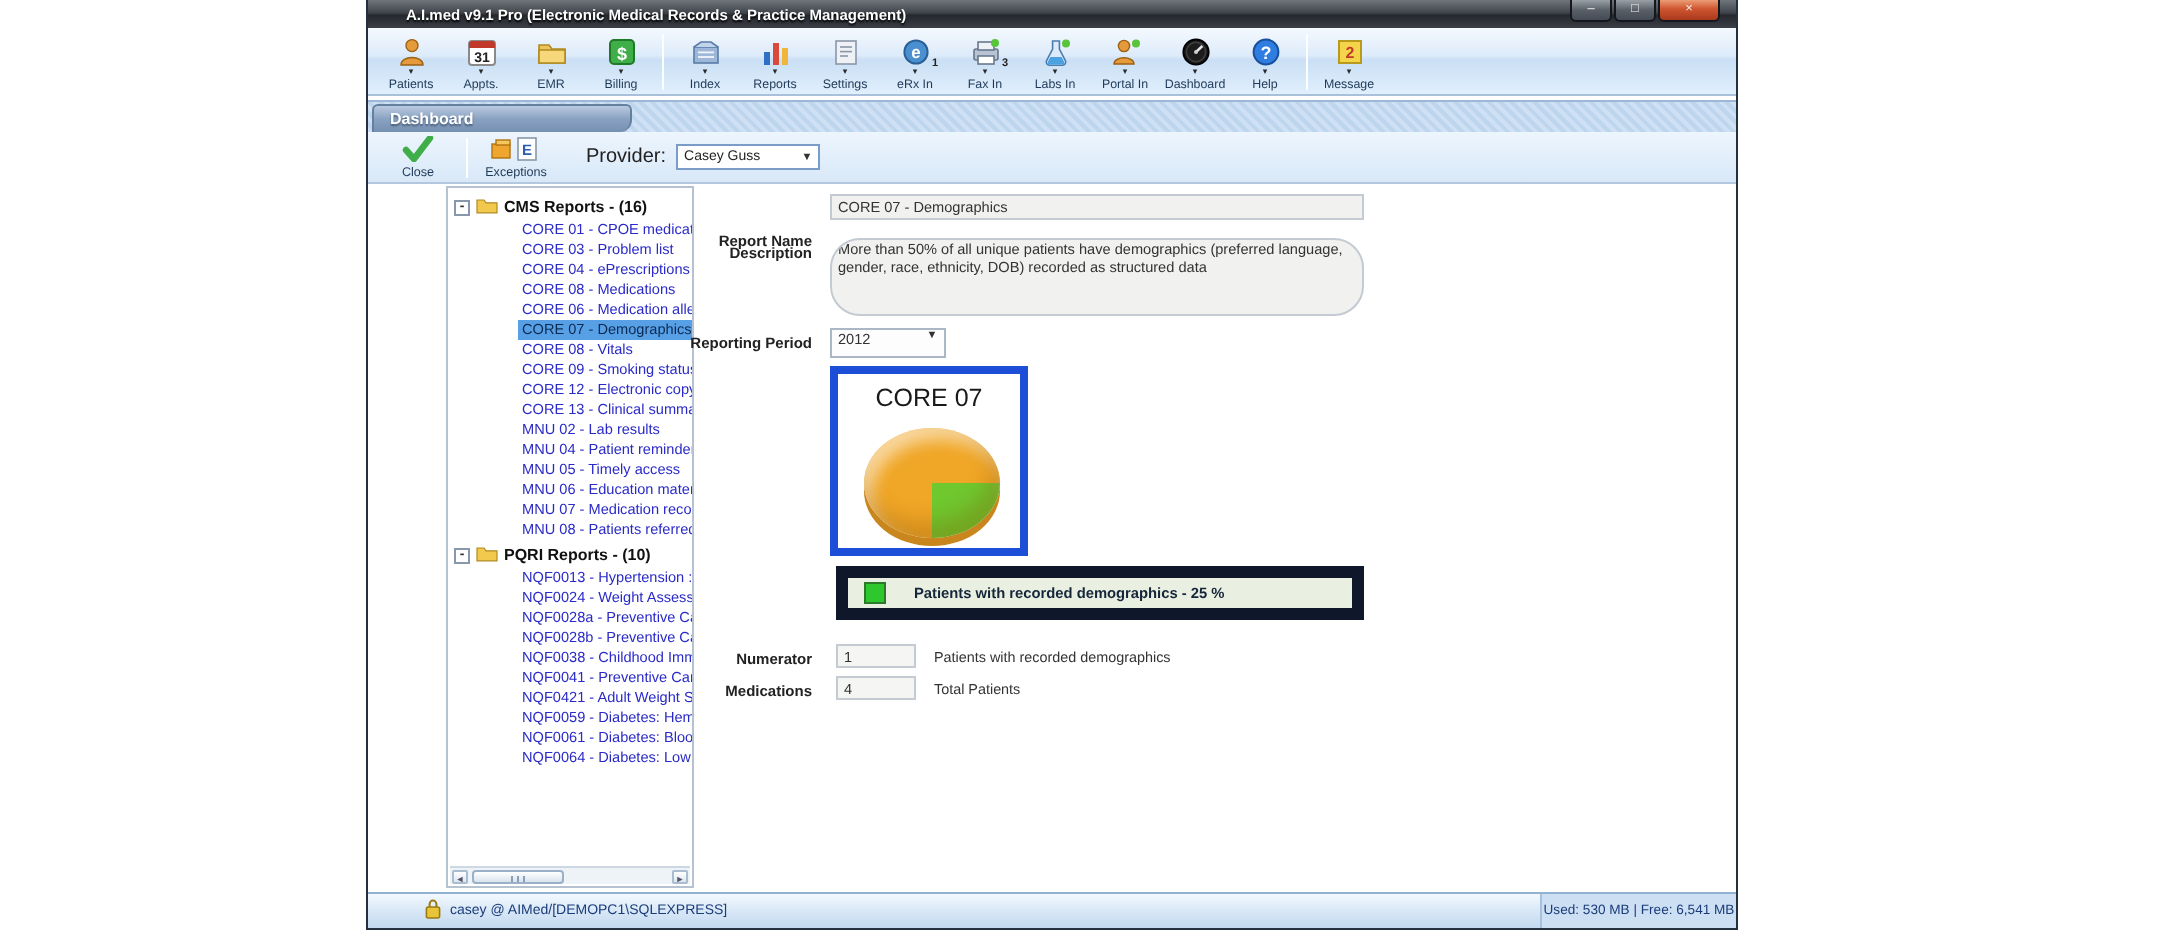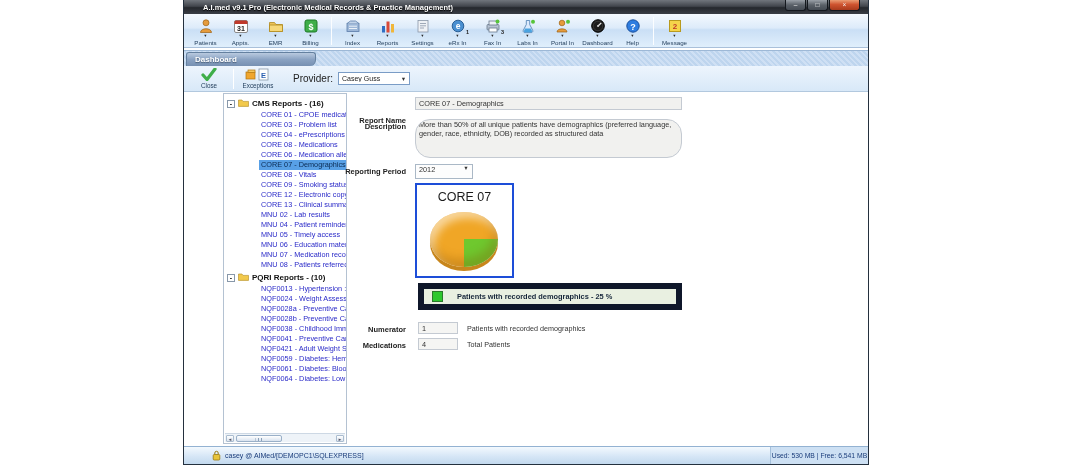--- a/index.html
+++ b/index.html
@@ -82,21 +82,21 @@
   .dlabel { position:absolute; left:64px; width:158px; text-align:right;
             font-size:7.5px; font-weight:bold; color:#222; white-space:nowrap; }
   .dfield { position:absolute; left:231px; background:#f1f1ef; border:1px solid #c4cad2;
             font-size:7.3px; color:#333; padding:1px 3px; overflow:hidden; }
   .ddesc  { position:absolute; left:283px; font-size:7.2px; color:#333; white-space:nowrap; }
   .ddrop  { position:absolute; left:231px; width:58px; height:15px; background:#fdfdfd;
             border:1px solid #aab8c6; display:flex; align-items:flex-start; font-size:7.3px; color:#333; }
   .ddrop .val { flex:1; padding-left:3px; } .ddrop .arr { width:12px; text-align:center; font-size:5.5px; }
 
   .chartbox { position:absolute; left:231px; top:91px; width:99px; height:95px;
-              background:#fff; border:2px solid #1d4ed8; }
+              background:#fff; border:4px solid #1d4ed8; }
   .charttitle { margin-top:5px; text-align:center; font-size:12.5px; color:#1a1a1a; }
   .pie { position:absolute; left:13px; top:27px; width:68px; height:55px; border-radius:50%;
          box-shadow:0 4px 0 #c8861c,
                     inset -4px -8px 10px rgba(130,75,0,.28),
                     inset 4px 6px 8px rgba(255,255,255,.55); }
 
   .legendbox { position:absolute; left:234px; top:191px; width:264px; height:27px;
                background:#e9f0e1; border:6px solid #0f172a; display:flex; align-items:center; padding-left:8px; }
   .swatch { width:11px; height:11px; border:1px solid #2a7a2a; flex:0 0 auto; }
   .legendtext { font-size:7.4px; font-weight:bold; color:#16263a; margin-left:14px; }

